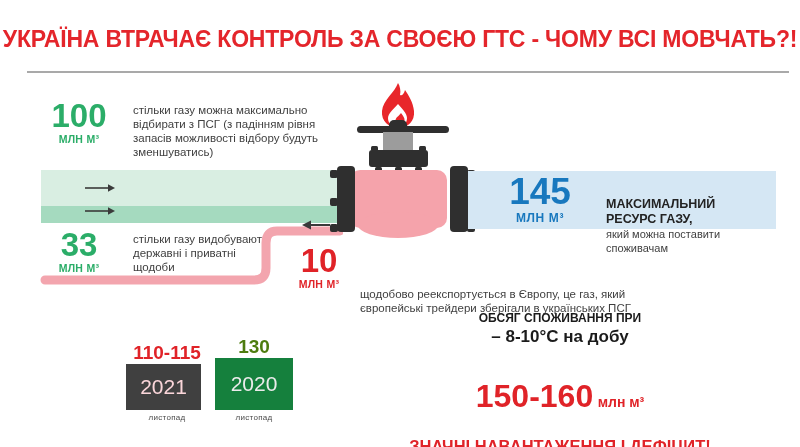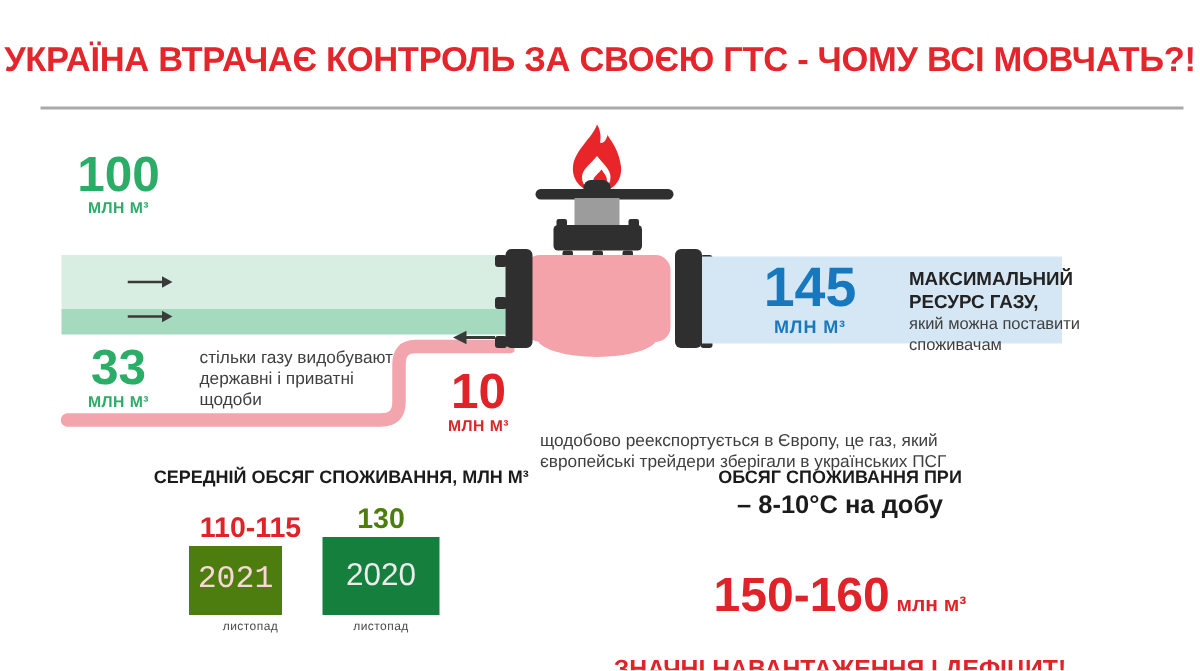--- a/index.html
+++ b/index.html
@@ -26,40 +26,40 @@
   .d-storage{left:133px;top:103px;width:200px;}
   .d-production{left:133px;top:232px;width:135px;}
   .d-reexport{left:360px;top:250px;width:292px;margin-top:37px;}
 
   
   .band-green{position:absolute;left:41px;top:170px;width:296px;height:53px;}
   .band-green .stripe-light{height:36px;background:#d9eee2;}
   .band-green .stripe-dark{height:17px;background:#a5dabf;}
   .flow-arrow{position:absolute;}
 
-  .band-blue{position:absolute;left:468px;top:171px;width:240px;height:58px;background:#d5e7f4;}
+  .band-blue{position:absolute;left:468px;top:171px;width:308px;height:58px;background:#d5e7f4;}
   .band-blue .num-wrap{position:absolute;left:16px;top:2px;width:112px;text-align:center;}
   .band-blue .num{font-size:37px;}
   .band-blue .unit{font-size:12px;letter-spacing:0.6px;}
-  .band-blue .label-wrap{position:absolute;left:138px;top:8px;width:150px;}
+  .band-blue .label-wrap{position:absolute;left:138px;top:26px;width:150px;}
   .band-blue .label-bold{font-size:12.5px;font-weight:bold;color:#232323;line-height:1.2;margin:0;}
   .band-blue .label-rest{font-size:11px;color:#3f3f3f;line-height:1.25;margin:1px 0 0 0;width:130px;}
 
   svg.valve{position:absolute;left:325px;top:80px;}
   svg.pipe{position:absolute;left:38px;top:215px;}
 
   
   .chart-title{position:absolute;left:90px;top:311px;width:275px;text-align:center;
                font-size:12px;font-weight:bold;color:#1b1b1b;}
   .bar-label{position:absolute;text-align:center;font-size:19px;font-weight:bold;}
   .bl-2021{left:124px;top:342px;width:86px;color:#e02328;}
   .bl-2020{left:215px;top:336px;width:78px;color:#4d7c0f;}
   .bar{position:absolute;text-align:center;}
   .bar .year{font-size:21px;}
-  .bar-2021{left:126px;top:364px;width:62px;height:46px;background:#4d7c0f;line-height:46px;color:#fbd6da;font-family:Liberation Mono, monospace;}
+  .bar-2021{left:126px;top:364px;width:75px;height:46px;background:#404040;line-height:46px;color:#fbd6da;}
   .bar-2020{left:215px;top:358px;width:78px;height:52px;background:#15803d;line-height:52px;color:#ebebeb;}
   .bar-month{position:absolute;text-align:center;font-size:8px;color:#4a4a4a;letter-spacing:0.3px;}
   .bm-2021{left:126px;top:413px;width:82px;}
   .bm-2020{left:215px;top:413px;width:78px;}
 
   
   .forecast{position:absolute;left:405px;top:311px;width:310px;height:120px;text-align:center;text-decoration:underline;}
   .fc-line1{position:absolute;top:0;left:0;width:310px;font-size:12px;font-weight:bold;color:#1b1b1b;}
   .fc-line2{position:absolute;top:16px;left:0;width:310px;font-size:17px;font-weight:bold;color:#1b1b1b;}
   .fc-value{position:absolute;top:43px;left:0;width:310px;color:#e02328;font-weight:bold;margin-top:24px;}
@@ -72,20 +72,21 @@
 
 <div id="canvas">
 
   <div class="title">УКРАЇНА ВТРАЧАЄ КОНТРОЛЬ ЗА СВОЄЮ ГТС - ЧОМУ ВСІ МОВЧАТЬ?!</div>
   <div class="divider"></div>
 
   <div class="num-group g-storage">
     <div class="num green">100</div>
     <div class="unit green">МЛН М³</div>
   </div>
+  <p class="desc d-storage">стільки газу можна максимально відбирати з ПСГ (з падінням рівня запасів можливості відбору будуть зменшуватись)</p>
 
   <div class="band-green">
     <div class="stripe-light"></div>
     <div class="stripe-dark"></div>
   </div>
   <svg class="flow-arrow" style="left:85px;top:183px;" width="30" height="10" viewBox="0 0 30 10">
     <line x1="0" y1="5" x2="23" y2="5" stroke="#3a3a3a" stroke-width="1.6"></line>
     <polygon points="23,1.2 30,5 23,8.8" fill="#3a3a3a"></polygon>
   </svg>
   <svg class="flow-arrow" style="left:85px;top:206px;" width="30" height="10" viewBox="0 0 30 10">
@@ -150,21 +151,20 @@
       <p class="label-rest">який можна поставити споживачам</p>
     </div>
   </div>
 
   <div class="num-group g-reexport">
     <div class="num red">10</div>
     <div class="unit red">МЛН М³</div>
   </div>
   <p class="desc d-reexport">щодобово реекспортується в Європу, це газ, який європейські трейдери зберігали в українських ПСГ</p>
 
-  <div class="chart-title">СЕРЕДНІЙ ОБСЯГ СПОЖИВАННЯ, МЛН М³</div>
 
   <div class="bar-label bl-2021">110-115</div>
   <div class="bar bar-2021">
     <span class="year">2021</span>
   </div>
   <div class="bar-month bm-2021">листопад</div>
 
   <div class="bar-label bl-2020">130</div>
   <div class="bar bar-2020">
     <span class="year">2020</span>

